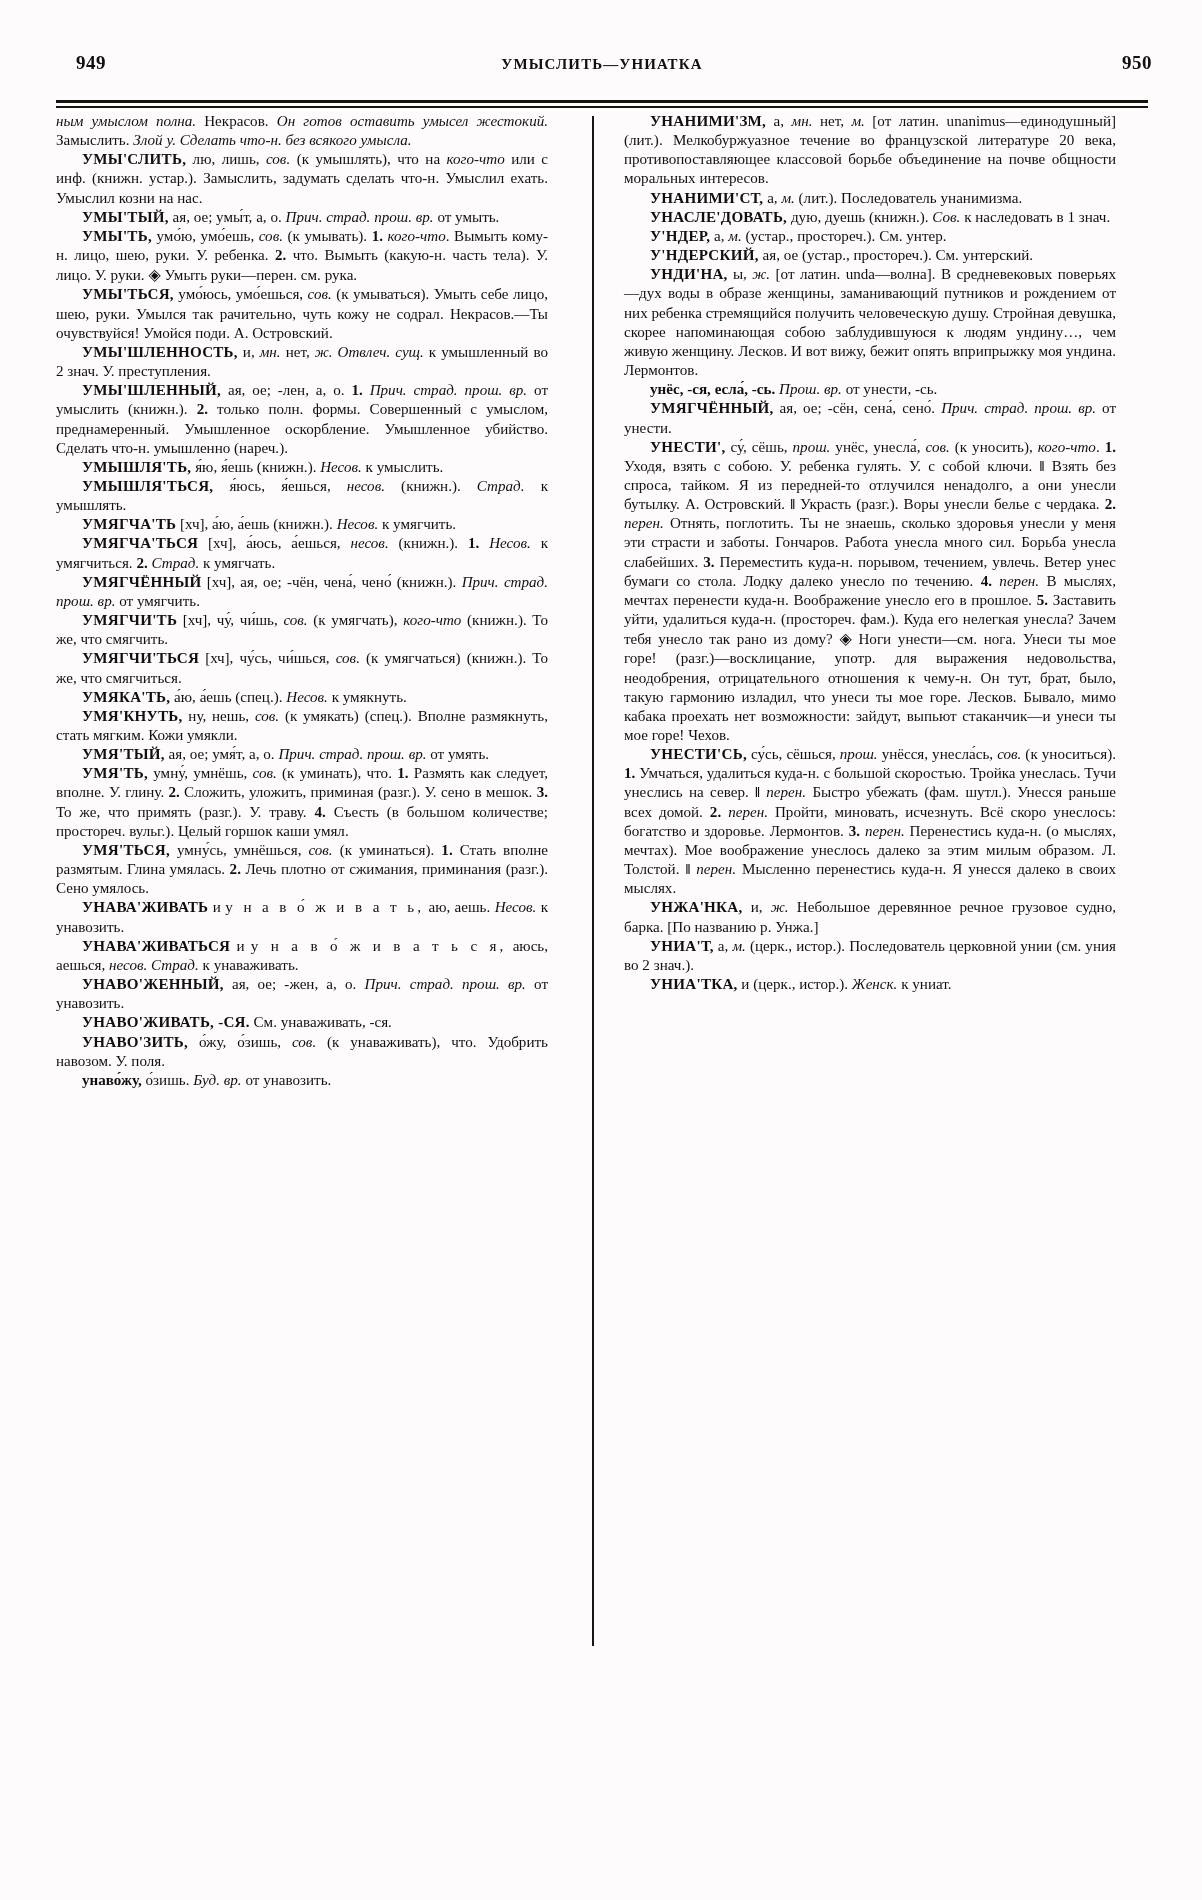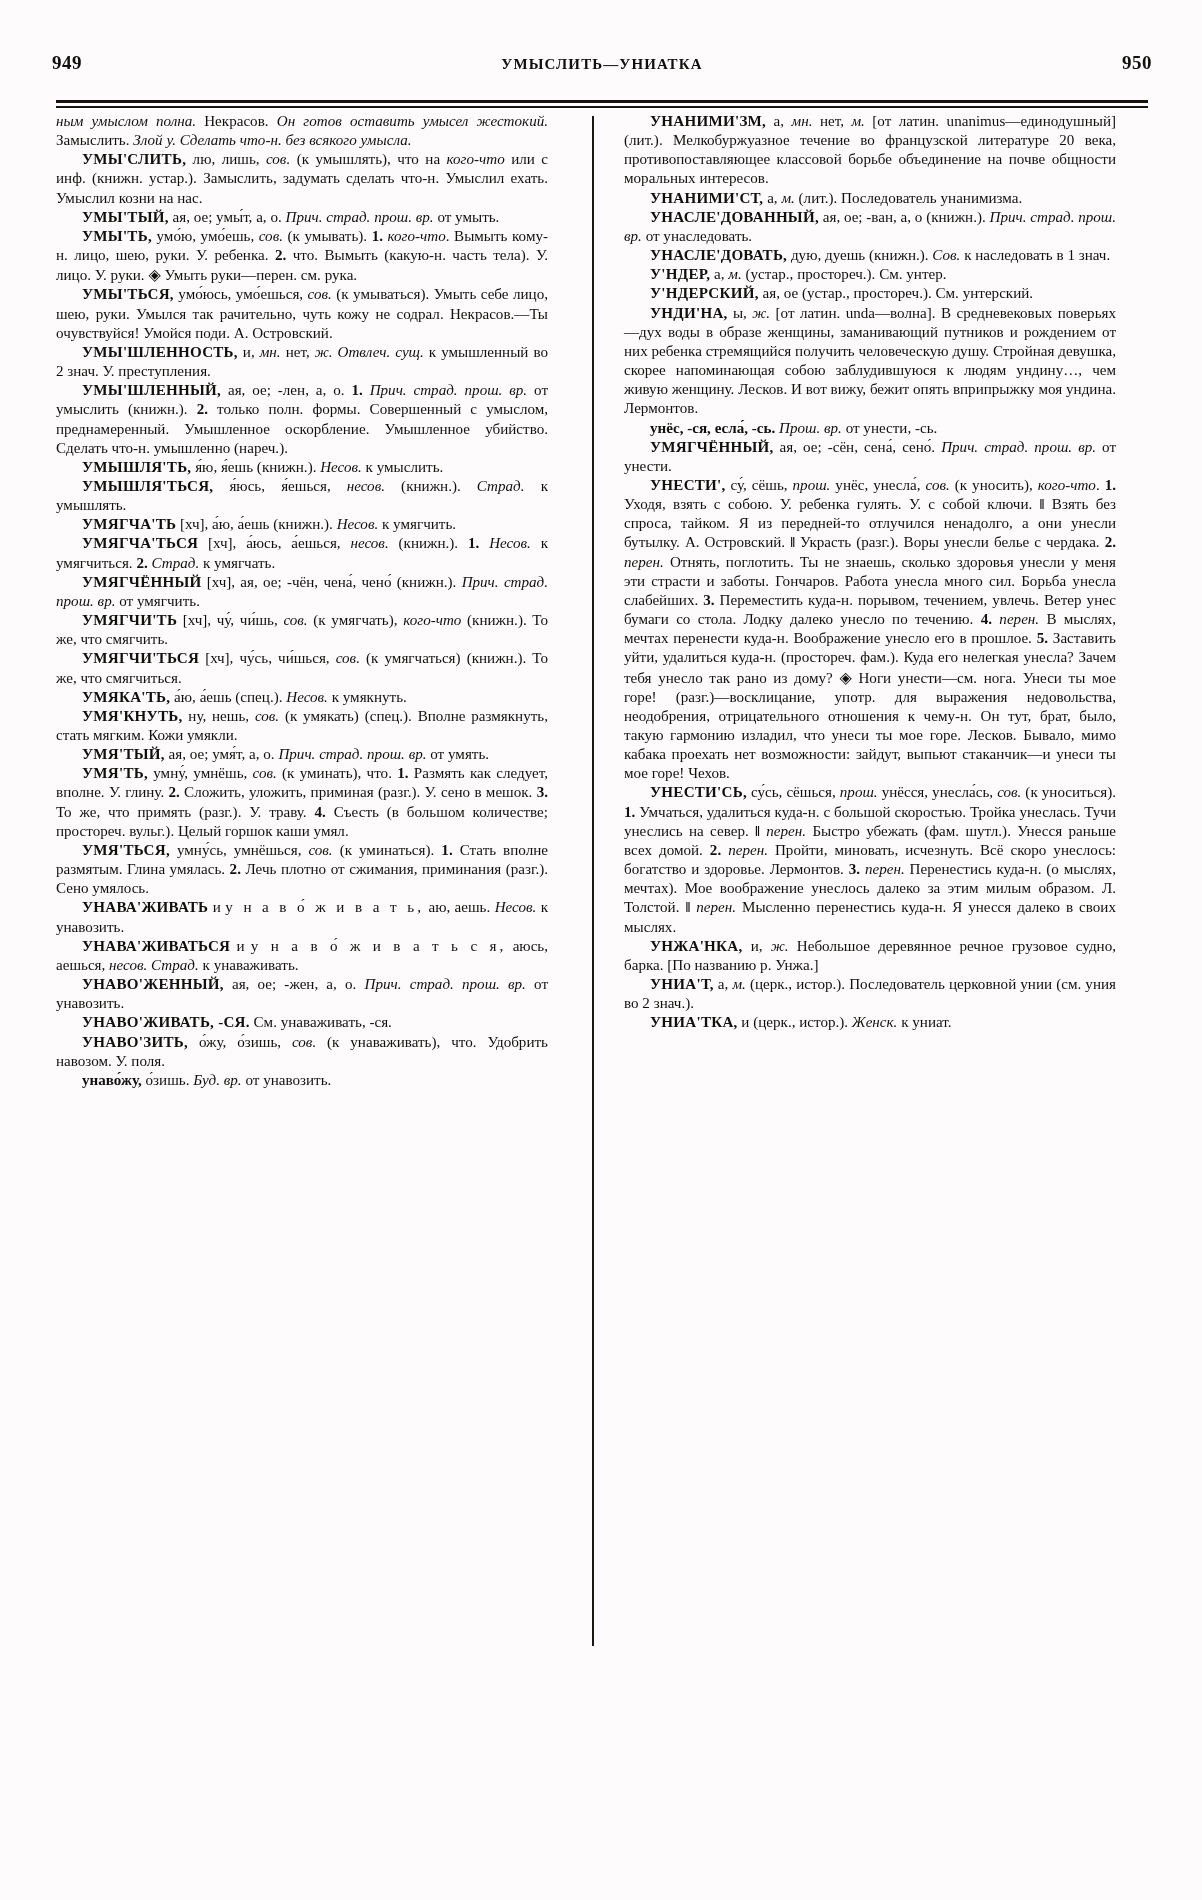--- a/index.html
+++ b/index.html
@@ -31,20 +31,21 @@
     width: 1100px;
     height: 26px;
     display: flex;
     align-items: baseline;
     justify-content: space-between;
   }
   .folio {
     font-weight: bold;
     font-size: 19px;
     letter-spacing: .5px;
+    margin-left: 24px;
   }
   .runhead-title {
     font-weight: bold;
     font-size: 15px;
     letter-spacing: 1.1px;
     text-align: center;
     flex: 1;
   }
 
   
@@ -181,21 +182,20 @@
     </div>
 
     <div class="divider"></div>
 
     <div class="col col-right">
 
       <p class="entry"><span class="hw">УНАНИМИ'ЗМ,</span><span> а, <i>мн.</i> нет, <i>м.</i> [от латин. unanimus—единодушный] (лит.). Мелкобуржуазное течение во французской литературе 20 века, противопоставляющее классовой борьбе объединение на почве общности моральных интересов.</span></p>
 
       <p class="entry"><span class="hw">УНАНИМИ'СТ,</span><span> а, <i>м.</i> (лит.). Последователь унанимизма.</span></p>
 
-      <p class="entry"><span class="hw">УНАСЛЕ'ДОВАННЫЙ,</span><span> ая, ое; -ван, а, о (книжн.). <i>Прич.</i> <i>страд.</i> <i>прош.</i> <i>вр.</i> от унаследовать.</span></p>
 
       <p class="entry"><span class="hw">УНАСЛЕ'ДОВАТЬ,</span><span> дую, дуешь (книжн.). <i>Сов.</i> к наследовать в 1 знач.</span></p>
 
       <p class="entry"><span class="hw">У'НДЕР,</span><span> а, <i>м.</i> (устар., простореч.). См. унтер.</span></p>
 
       <p class="entry"><span class="hw">У'НДЕРСКИЙ,</span><span> ая, ое (устар., простореч.). См. унтерский.</span></p>
 
       <p class="entry"><span class="hw">УНДИ'НА,</span><span> ы, <i>ж.</i> [от латин. unda—волна]. В средневековых поверьях—дух воды в образе женщины, заманивающий путников и рождением от них ребенка стремящийся получить человеческую душу. Стройная девушка, скорее напоминающая собою заблудившуюся к людям ундину…, чем живую женщину. Лесков. И вот вижу, бежит опять вприпрыжку моя ундина. Лермонтов.</span></p>
 
       <p class="entry"><span class="hwl">унёс, -ся, есла́, -сь.</span><span> <i>Прош.</i> <i>вр.</i> от унести, -сь.</span></p>

